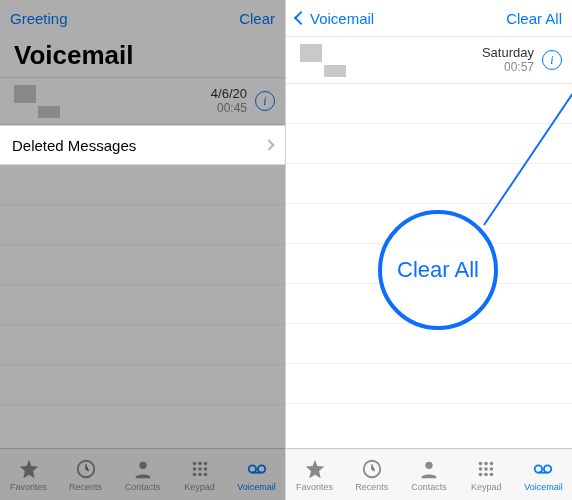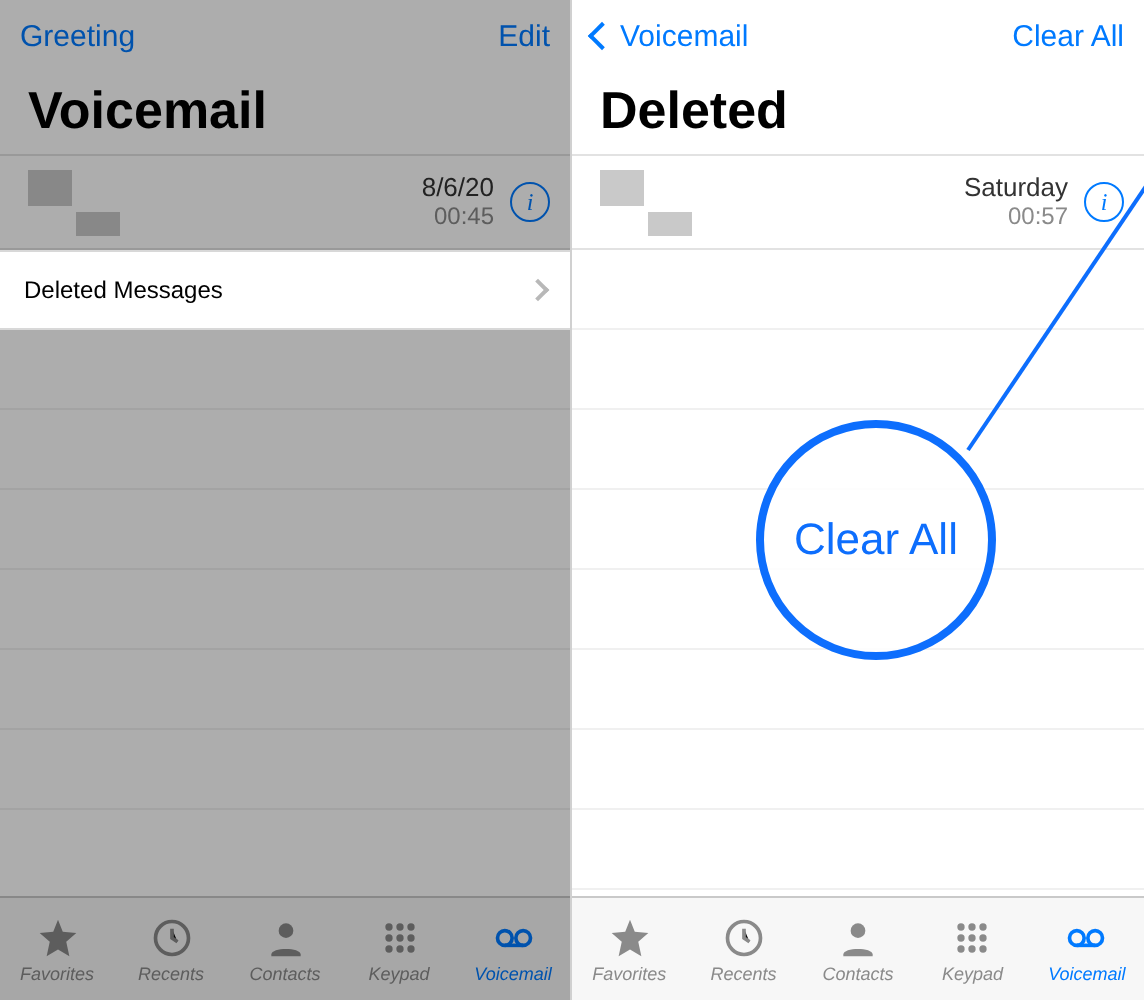--- a/index.html
+++ b/index.html
@@ -78,21 +78,21 @@
     color:#007aff; font-size:12px; font-style:italic; font-family:Georgia,serif;
   }
 
   
   .deleted-row {
     height: 40px;
     display:flex; align-items:center;
     padding: 0 12px;
     border-top:1px solid #d8d8d8;
     border-bottom:1px solid #d8d8d8;
-    font-size:12px;
+    font-size:15px;
     justify-content: space-between;
   }
   .chevron-right {
     width:8px;height:8px;border-top:2px solid #b8b8b8;border-right:2px solid #b8b8b8;
     transform: rotate(45deg);
   }
 
   
   .ruled { flex:1; background:#fff;}
   .ruled div { height:40px; border-bottom:1px solid #f0f0f0; }
@@ -103,21 +103,21 @@
     border-top:1px solid #c9c9c9;
     background:#f7f7f7;
     display:flex;
     position:relative;
   }
   .tab {
     flex:1; display:flex; flex-direction:column; align-items:center; justify-content:center;
     gap:2px; color:#8a8a8a;
   }
   .tab.active { color:#007aff; }
-  .tab .lbl { font-size:9px;font-style:italic; }
+  .tab .lbl { font-size:9px; }
   .tab svg { width:22px; height:22px; }
 
   
   .callout {
     position:absolute;
     left: 92px; top: 210px;
     width: 120px; height: 120px;
     border: 4px solid #0d6efd;
     border-radius: 50%;
     z-index: 80;
@@ -145,32 +145,32 @@
   
 </style>
 </head>
 <body>
 
 <div class="screen left">
   <div class="dim-overlay"></div>
 
   <div class="navbar">
     <span class="nav-left">Greeting</span>
-    <span class="nav-right">Edit</span>
+    <span class="nav-right">Clear</span>
   </div>
 
   <div class="title">Voicemail</div>
 
   <div class="vm-row">
     <div class="avatar-col">
       <div class="avatar1"></div>
         <div class="avatar2"></div>
     </div>
     <div class="vm-meta">
-      <div class="date">8/6/20</div>
+      <div class="date">4/6/20</div>
       <div class="dur">00:45</div>
     </div>
     <div class="info-btn">i</div>
   </div>
 
   <div class="deleted-row raised">
     <span>Deleted Messages</span>
     <span class="chevron-right"></span>
   </div>
 
@@ -232,21 +232,20 @@
 <div class="screen right">
 
   <div class="navbar">
     <span class="nav-left">
       <span class="chevron-left"></span>
       <span>Voicemail</span>
     </span>
     <span class="nav-right">Clear All</span>
   </div>
 
-  <div class="title">Deleted</div>
 
   <div class="vm-row">
     <div class="avatar-col">
       <div class="avatar1"></div>
         <div class="avatar2"></div>
     </div>
     <div class="vm-meta">
       <div class="date">Saturday</div>
       <div class="dur">00:57</div>
     </div>

